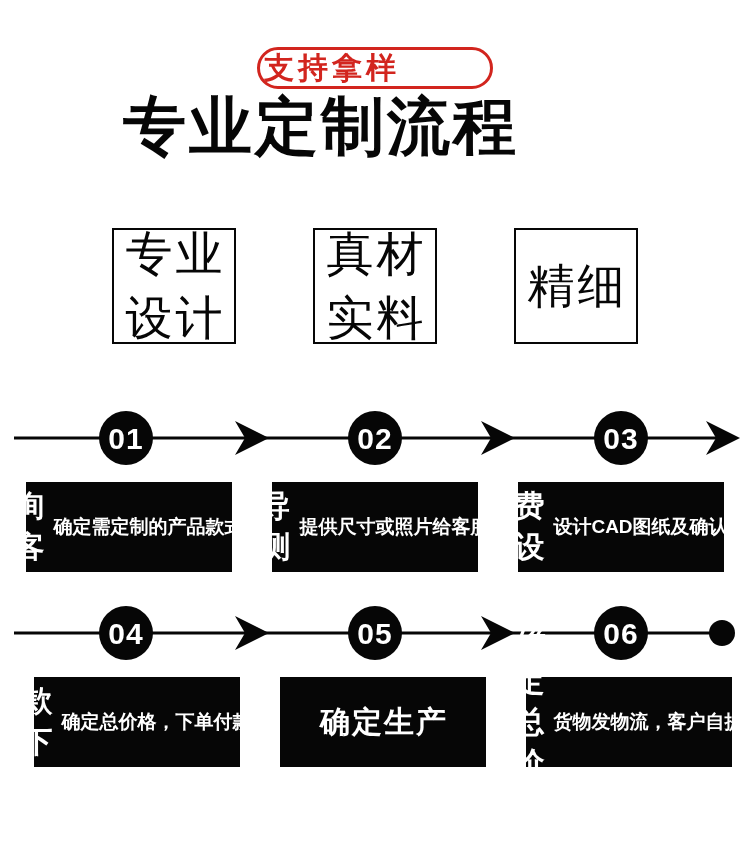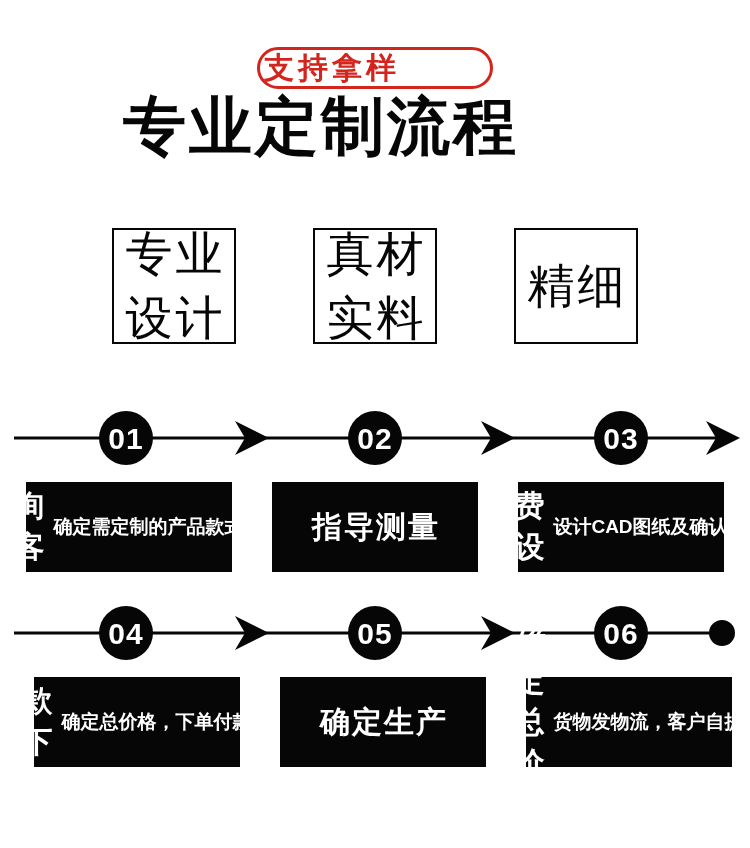--- a/index.html
+++ b/index.html
@@ -101,20 +101,21 @@
     <text x="621" y="39.5">03</text>
   </svg>
 
   <div class="cards cards-1">
     <div class="card">
       <div class="card-title">咨询客服</div>
       <div class="card-desc">确定需定制的产品款式</div>
     </div>
     <div class="card">
       <div class="card-title">指导测量</div>
+      <div class="card-desc">提供尺寸或照片给客服</div>
     </div>
     <div class="card">
       <div class="card-title">免费设计</div>
       <div class="card-desc">设计CAD图纸及确认</div>
     </div>
   </div>
 
   <svg class="flow flow-2" viewBox="0 0 750 60">
     <line x1="14" y1="29" x2="712" y2="29"></line>
     <polygon points="235,12 269,29 235,46 245,29"></polygon>

